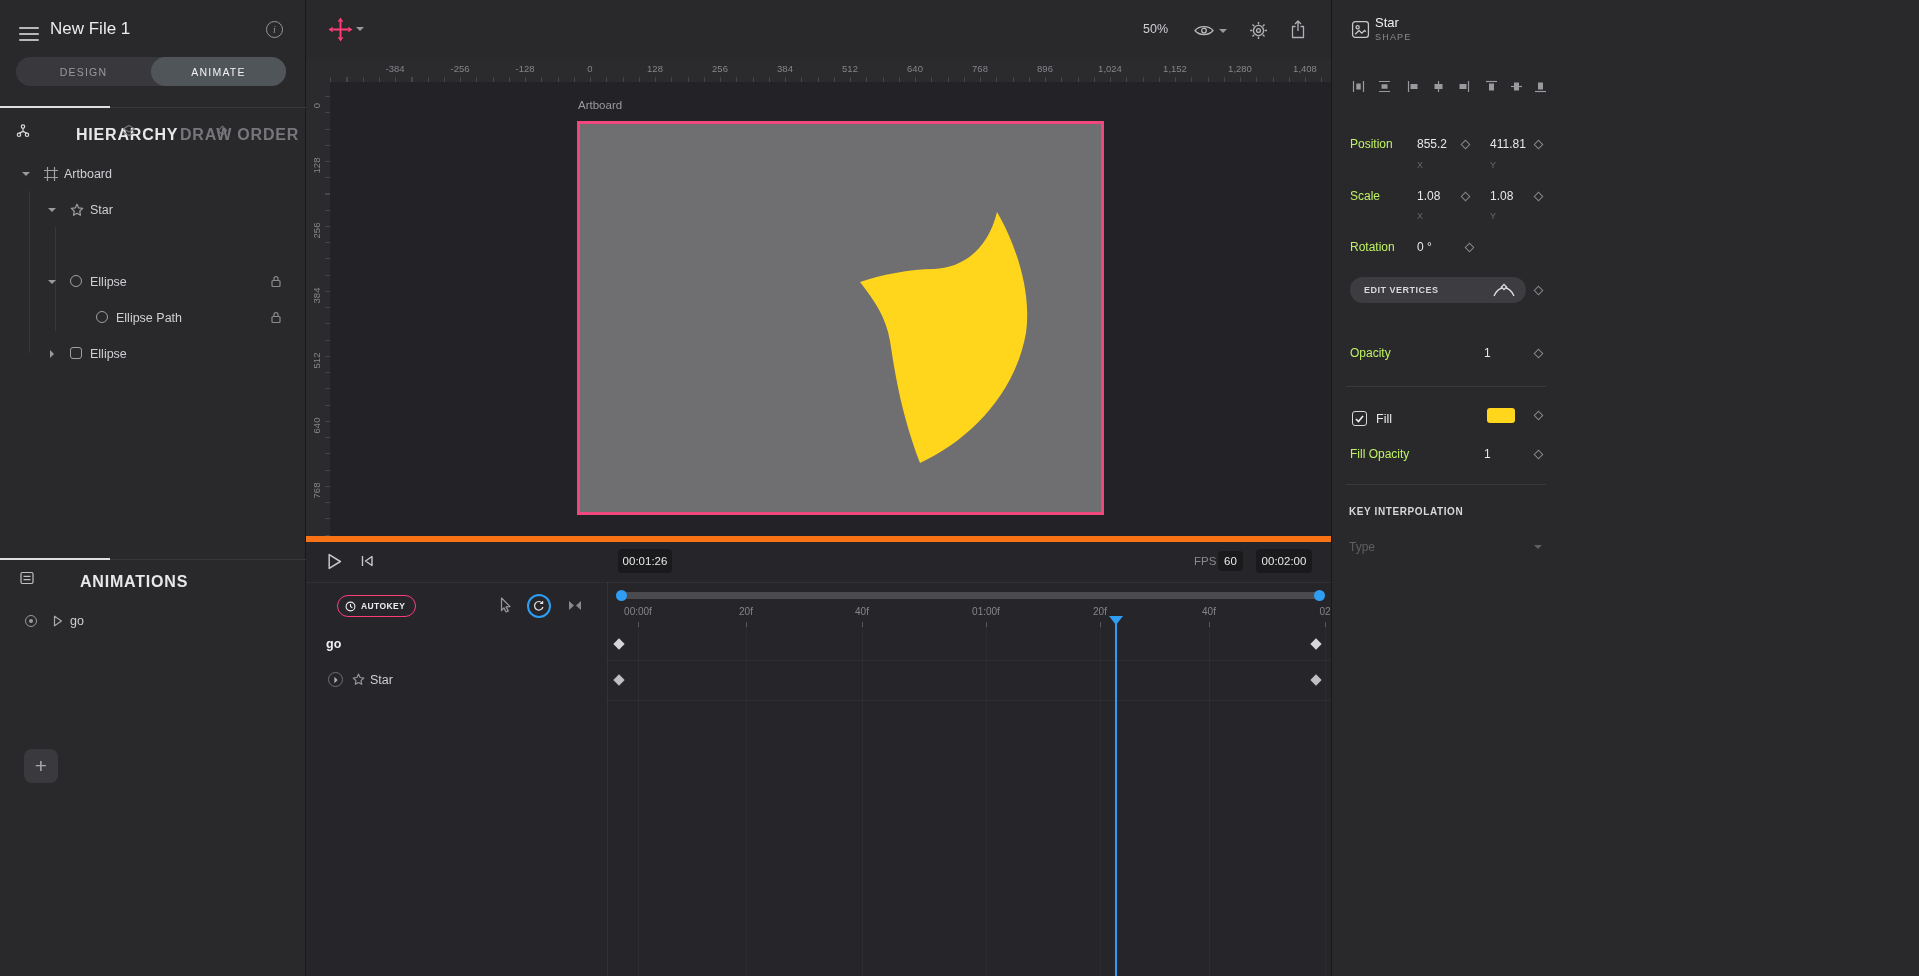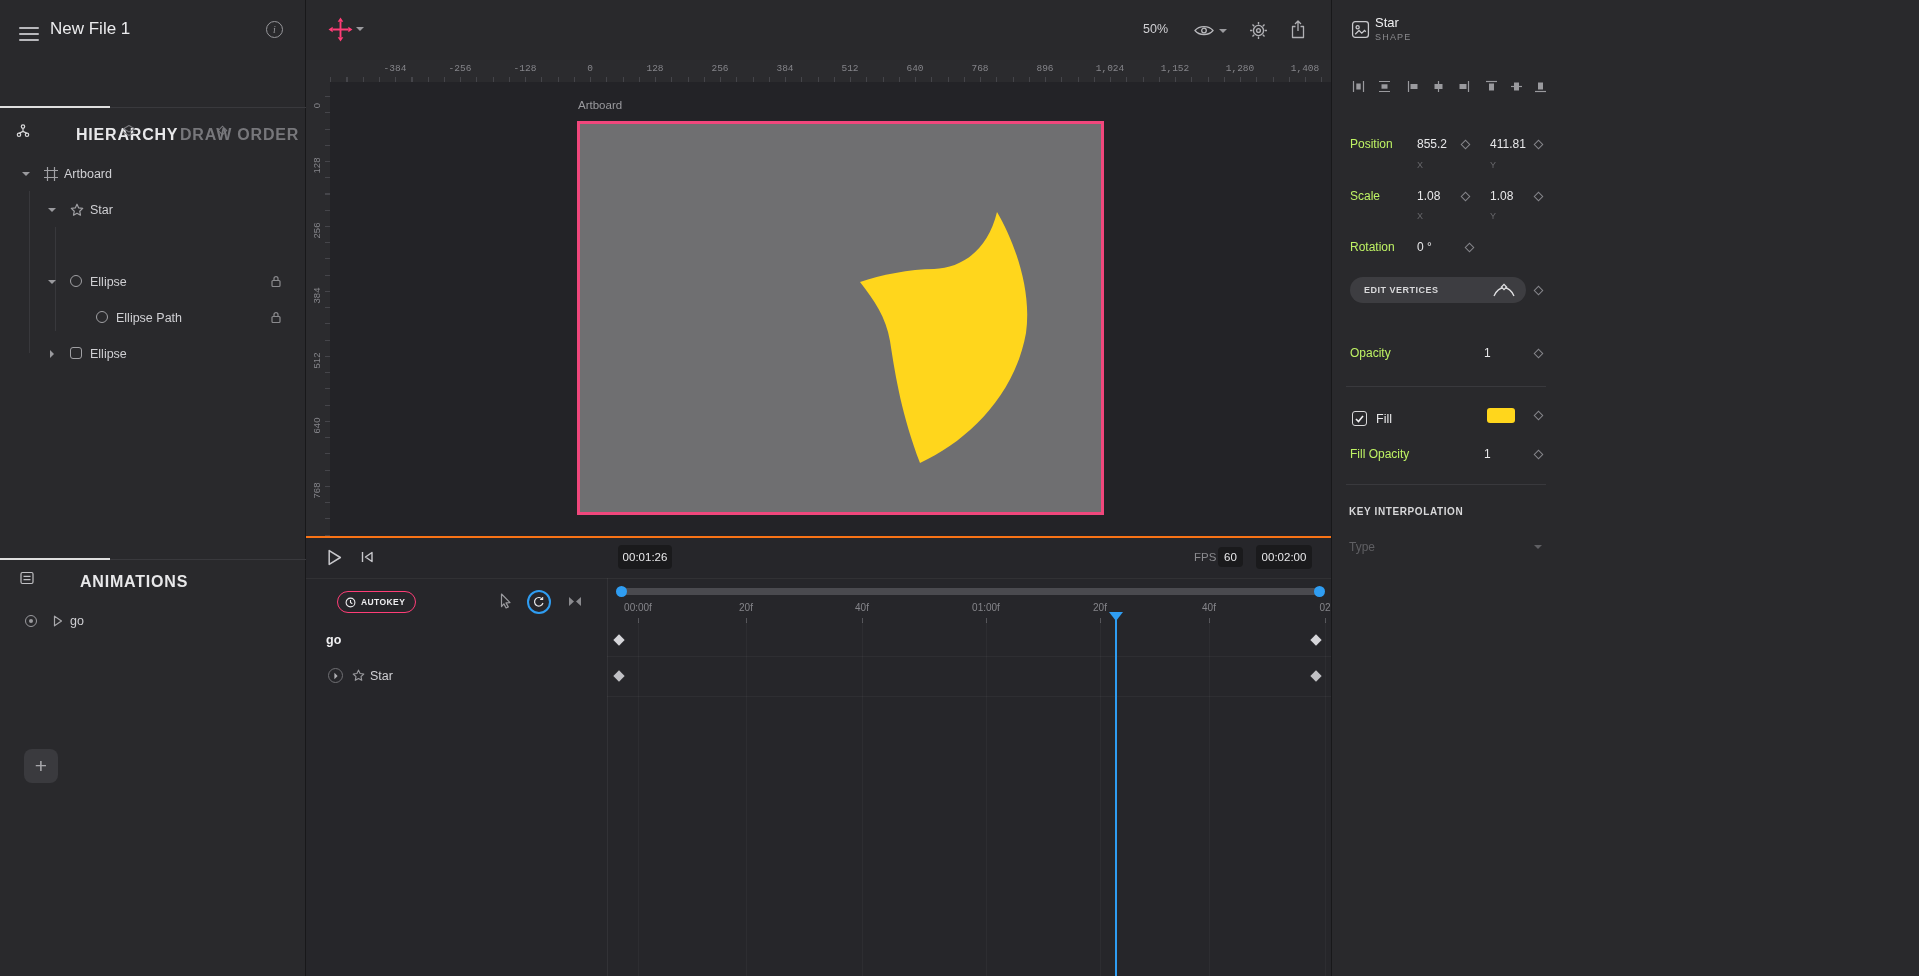--- a/index.html
+++ b/index.html
@@ -9,21 +9,21 @@
     background:#232327; color:#d0d0d4;
     font-family:"Liberation Sans", sans-serif; font-size:12px;
     user-select:none;
   }
   .abs { position:absolute; }
   svg { display:block; }
 
   
   #sidebar   { position:absolute; left:0; top:0; width:306px; height:976px; background:#29292c; border-right:1px solid #18181a; }
   #canvas    { position:absolute; left:306px; top:0; width:1025px; height:536px; background:#29292c; }
-  #timeline  { position:absolute; left:306px; top:536px; width:1025px; height:440px; background:#26262a; border-top:2px solid #f97316; }
+  #timeline  { position:absolute; left:306px; top:536px; width:1025px; height:440px; background:#26262a; border-top:6px solid #f97316; }
   #inspector { position:absolute; left:1331px; top:0; width:588px; height:976px; background:#29292c; border-left:1px solid #18181a; }
 
   
   .caret { display:inline-block; width:0; height:0; border-left:4px solid transparent; border-right:4px solid transparent; border-top:4px solid #9a9a9e; }
   .caret-right { transform:rotate(-90deg); }
   .kf  { width:7px; height:7px; border:1px solid #85858a; transform:rotate(45deg); }
   .kfd { width:8px; height:8px; background:#d6d6da; transform:rotate(45deg); }
   .darkbox { background:#1a1a1c; border-radius:4px; color:#e8e8ea; font-size:11.5px; display:flex; align-items:center; justify-content:center; }
   .divline { background:#39393d; height:1px; }
   .mark { background:#dededf; height:2px; }
@@ -37,21 +37,21 @@
   .mode-tab.active { background:#50555a; border-radius:15px; color:#f2f2f4; }
   .panel-head { font-size:16px; font-weight:bold; letter-spacing:0.8px;margin-left:40px; }
   .trow { position:absolute; left:0; width:306px; height:36px; }
   .tlabel { position:absolute; top:11px; font-size:12.5px; color:#cfcfd3; white-space:nowrap; }
   .guide { position:absolute; width:1px; background:#38383c; }
   .plus-btn { position:absolute; left:24px; top:749px; width:34px; height:34px; background:#3a3a3e; border-radius:8px; color:#a8a8ac; font-size:21px; display:flex; align-items:center; justify-content:center; }
 
   
   .hruler { position:absolute; left:0; top:60px; width:1025px; height:22px; background:#2b2b2e;
     background-image:repeating-linear-gradient(90deg,#45454a 0 1px,transparent 1px 16.25px);
-    background-size:100% 5px; background-position:7.75px 100%; background-repeat:no-repeat;font-family:Liberation Mono, monospace; }
+    background-size:100% 5px; background-position:7.75px 100%; background-repeat:no-repeat; }
   .vruler { position:absolute; left:0; top:82px; width:24px; height:454px; background:#2b2b2e;
     background-image:repeating-linear-gradient(180deg,#45454a 0 1px,transparent 1px 16.25px);
     background-size:5px 100%; background-position:100% 14px; background-repeat:no-repeat; }
   .rcorner { position:absolute; left:0; top:60px; width:24px; height:22px; background:#2b2b2e; }
   .rlabel { position:absolute; top:3px; transform:translateX(-50%); font-size:9.5px; color:#85858a; white-space:nowrap; }
   .rvlabel { position:absolute; left:-5px; width:30px; text-align:center; transform:rotate(-90deg); font-size:9.5px; color:#85858a; }
   .paint { position:absolute; left:24px; top:82px; width:1001px; height:454px; background:#232327; }
 
   
   .tdark { color:#8a8a8e; font-size:11.5px; }
@@ -87,20 +87,24 @@
 
   <div id="sidebar">
     <div class="abs burger" style="left:19px; top:23px;">
         <span></span>
         <span></span>
         <span></span>
       </div>
     <div class="abs file-title" style="left:50px; top:19px;">New File 1</div>
     <div class="abs info-circle" style="left:266px; top:21px;">i</div>
 
+    <div class="mode-tabs">
+      <div class="mode-tab" style="left:0;">DESIGN</div>
+      <div class="mode-tab active" style="left:135px;">ANIMATE</div>
+    </div>
 
     <div class="abs divline" style="left:0; top:107px; width:306px;"></div>
     <div class="abs mark" style="left:0; top:106px; width:110px;"></div>
 
     <div class="abs" style="left:16px; top:124px;">
       <svg width="14" height="14" viewBox="0 0 14 14" fill="none" stroke="#d8d8da" stroke-width="1.2">
         <circle cx="7" cy="2.6" r="1.7"></circle>
           <path d="M7 4.4v3M7 7.4L3 9.4M7 7.4l4 2"></path>
           <circle cx="3" cy="10.8" r="1.7"></circle>
           <circle cx="11" cy="10.8" r="1.7"></circle>

